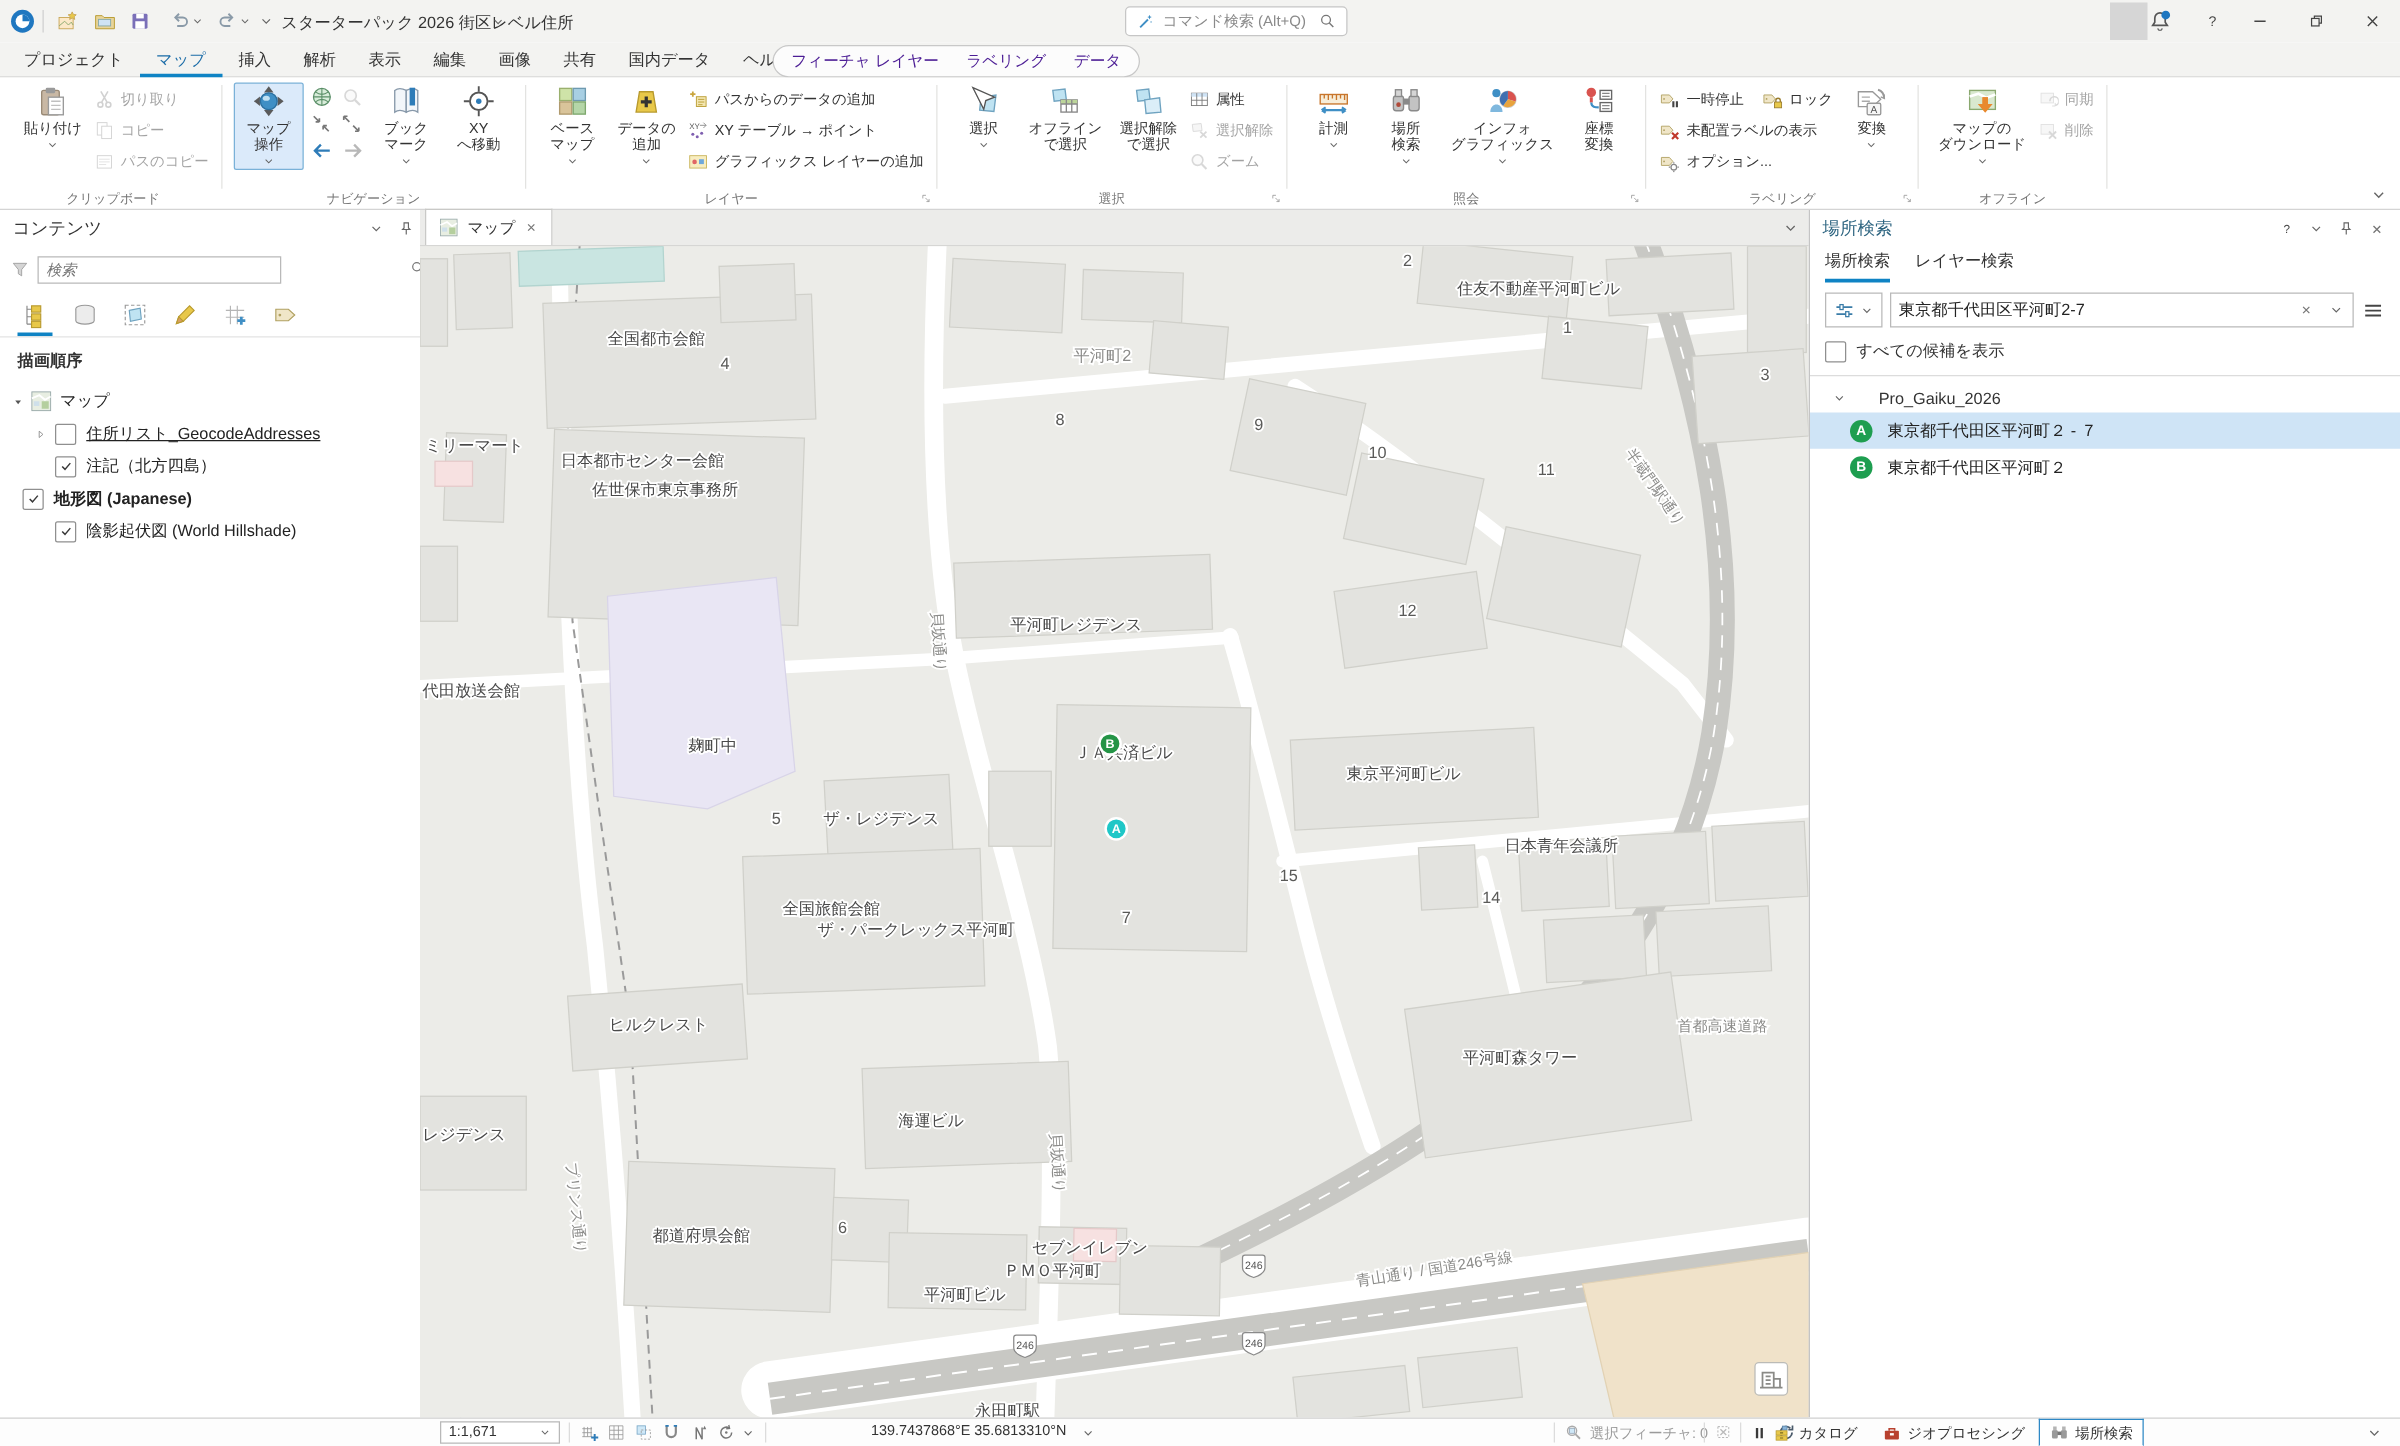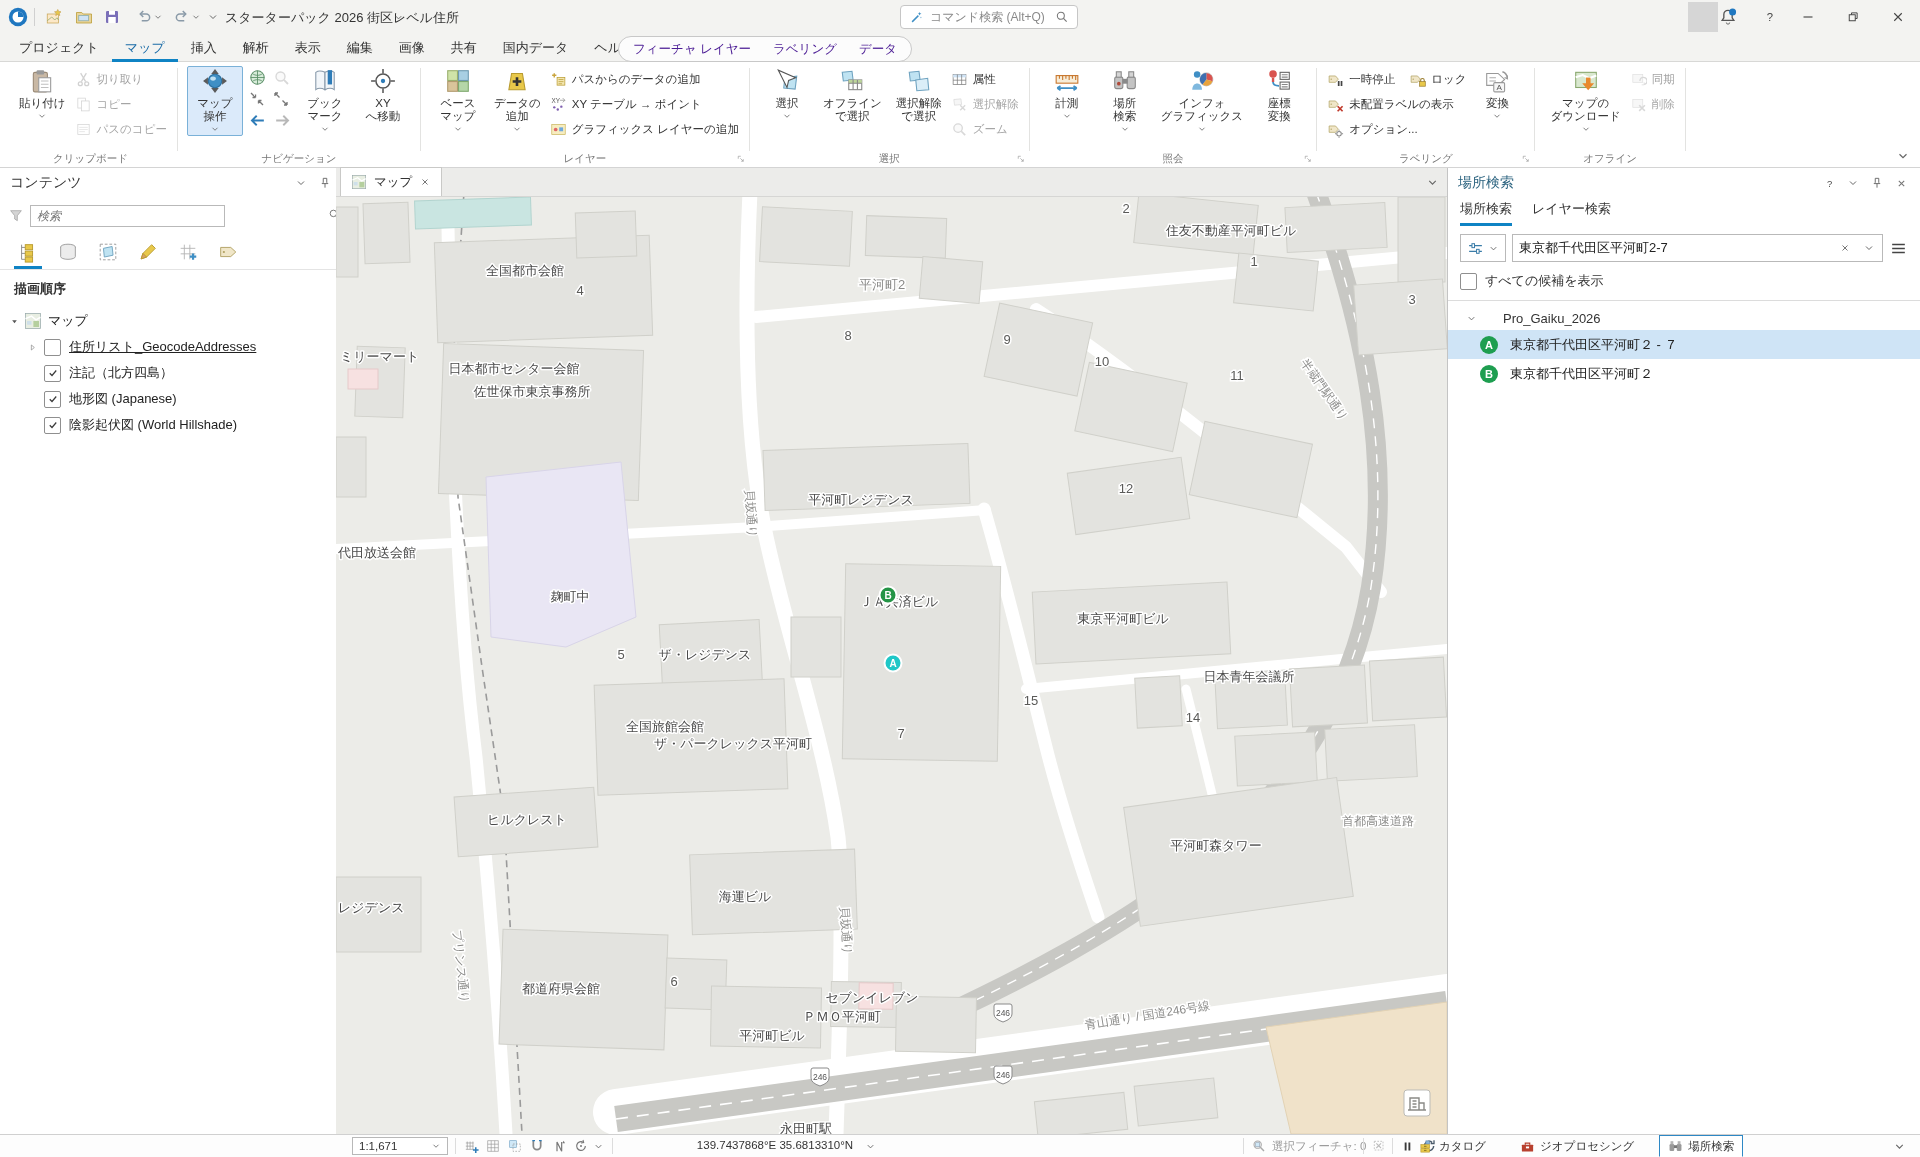--- a/index.html
+++ b/index.html
@@ -84,21 +84,21 @@
   .lrow{height:29px;display:flex;align-items:center;padding-left:32px;gap:12px;font-size:13px;color:#222;}
   .lrow.sel{background:#cfe4f6;}
   .lcircle{width:18px;height:18px;border-radius:50%;background:#1e9e50;color:#fff;font-size:11px;font-weight:bold;display:flex;align-items:center;justify-content:center;flex:none;}
   
   #statusbar{left:0;top:1134px;width:1920px;height:23px;background:#fdfdfd;border-top:1px solid #d0d0d0;box-sizing:border-box;}
   #scalebox{position:absolute;left:352px;top:2px;width:96px;height:18px;border:1px solid #b8b8b8;background:#fff;display:flex;align-items:center;justify-content:space-between;padding:0 6px;font-size:11.5px;color:#333;box-sizing:border-box;}
   .sbicon{position:absolute;top:2px;width:18px;height:18px;display:flex;align-items:center;justify-content:center;}
   .sbdiv{position:absolute;top:3px;width:1px;height:16px;background:#dcdcdc;}
   #coords{position:absolute;left:690px;top:4px;width:170px;text-align:center;font-size:11.5px;color:#333;white-space:nowrap;}
   #selcount{position:absolute;left:1272px;top:4px;font-size:11.5px;color:#9a9a9a;white-space:nowrap;}
-  #panetabs{position:absolute;left:1410px;top:0;height:22px;display:flex;align-items:stretch;gap:16px;}
+  #panetabs{position:absolute;left:1410px;top:0;height:22px;display:flex;align-items:stretch;gap:2px;}
   .ptab{display:flex;align-items:center;gap:5px;padding:0 8px;font-size:11.5px;color:#333;border:1px solid transparent;white-space:nowrap;}
   .ptab.active{border-color:#2e88c5;border-bottom-color:#fff;background:#fff;}
   #panetabs-chevron{position:absolute;right:14px;top:5px;}
 </style>
 </head>
 <body>
 
 <div class="abs" id="titlebar">
   <div class="tbicon" style="left:6px" id="i-logo">
       <svg class="ic" width="22" height="22" viewBox="0 0 24 24">
@@ -895,21 +895,21 @@
       </div>
       <div class="trow" style="padding-left: 26px;">
         <span class="texp"></span>
         <span class="cb" style="margin-left:6px">
           <svg class="ic" width="12" height="12" viewBox="0 0 24 24">
             <path d="M5.5 12.5 L10 17 L18.5 7" fill="none" stroke="#3a3a3a" stroke-width="2.4"></path>
           </svg>
         </span>
         <span>注記（北方四島）</span>
       </div>
-      <div class="trow" style="padding-left: 26px;">
+      <div class="trow" style=" font-weight: bold;">
         <span class="texp"></span>
         <span class="cb" style="margin-left:6px">
           <svg class="ic" width="12" height="12" viewBox="0 0 24 24">
             <path d="M5.5 12.5 L10 17 L18.5 7" fill="none" stroke="#3a3a3a" stroke-width="2.4"></path>
           </svg>
         </span>
         <span>地形図 (Japanese)</span>
       </div>
       <div class="trow" style="padding-left: 26px;">
         <span class="texp"></span>

